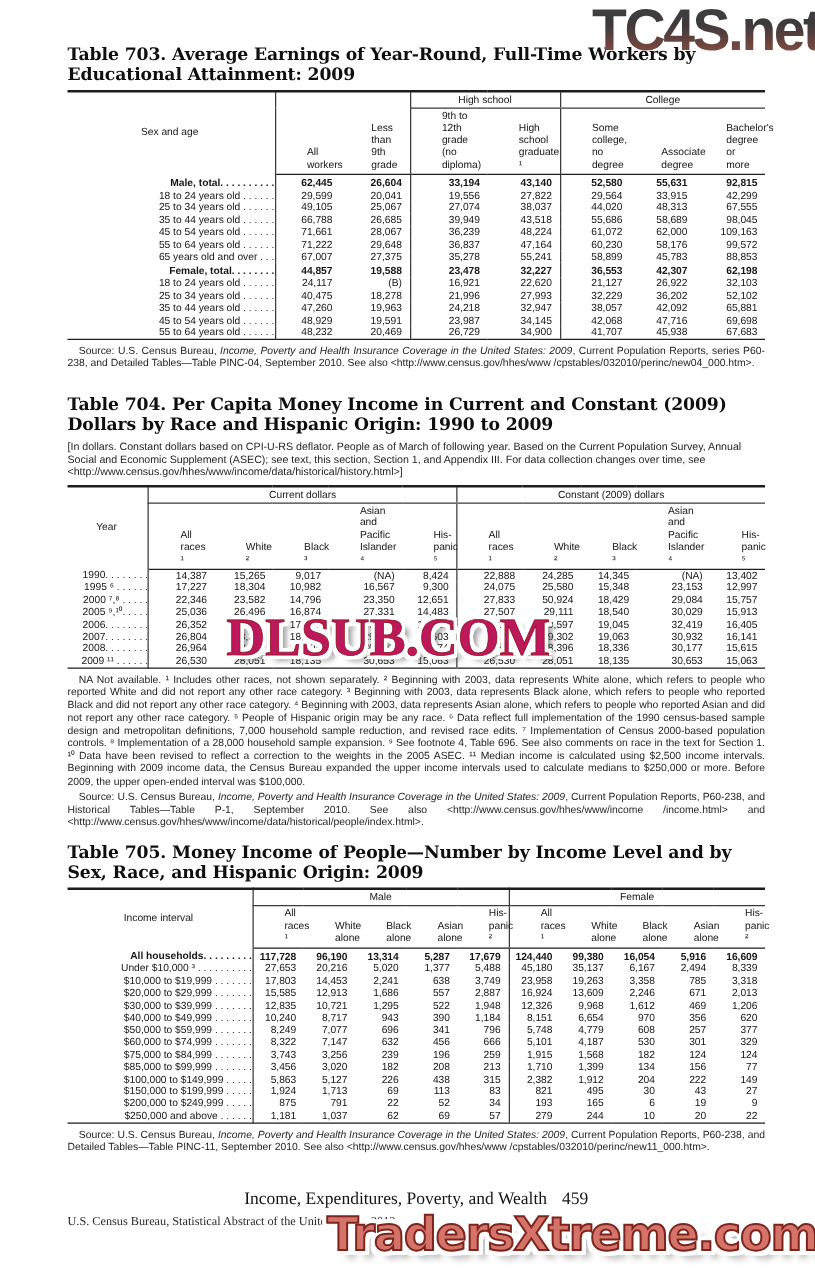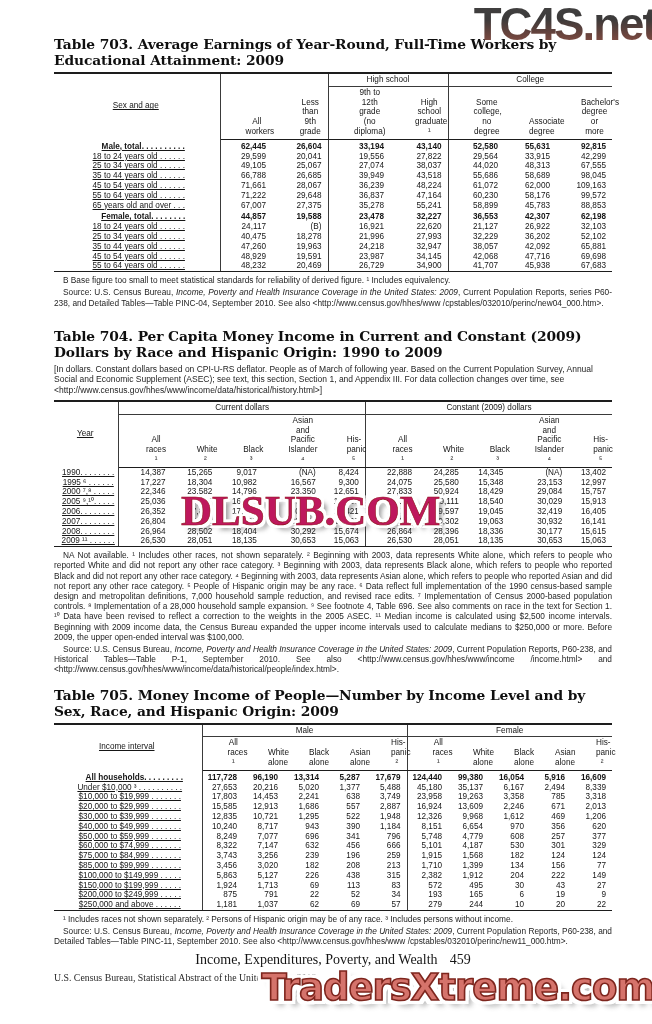--- a/index.html
+++ b/index.html
@@ -12,27 +12,27 @@
              letter-spacing:-0.1px;color:#0f0f0f;margin:0 0 4px 0;}
   .headnote{font-size:8.5px;line-height:10.4px;margin:0 0 5px 0;color:#1e1e1e;}
   .section{margin-bottom:12px;}
 
   
   table{border-collapse:collapse;width:100%;table-layout:fixed;font-size:8.2px;line-height:9.8px;
         border-top:2px solid #1d1d1d;color:#161616;}
   thead th{font-weight:normal;vertical-align:bottom;padding:1px 4px 2px 2px;}
   thead th.grp{text-align:center;border-bottom:1px solid #3a3a3a;vertical-align:middle;padding:1px 0;}
   thead th.lblh{text-align:center;vertical-align:middle;}
-  thead th.num{text-align:center;white-space:pre-line;padding-left:25px;}
+  thead th.num{text-align:left;white-space:pre-line;padding-left:25px;}
   thead tr.cols th{border-bottom:1.5px solid #1d1d1d;}
   tbody td{text-align:right;padding:0 6px 0 0;white-space:nowrap;overflow:hidden;}
-  tbody th.lbl{text-align:center;font-weight:normal;padding:0 0 0 4px;white-space:nowrap;overflow:hidden;}
+  tbody th.lbl{text-align:right;font-weight:normal;padding:0 0 0 4px;white-space:nowrap;overflow:hidden;}
   tr.bold td,tr.bold th{font-weight:bold;padding-top:2px;}
   tr.bold th.lbl{padding-left:13px;}
-  .vr{border-right:1px solid #3a3a3a;text-decoration:underline;}
+  .vr{border-right:1px solid #3a3a3a;}
   .vl{border-left:1px solid #3a3a3a;}
   tbody tr:last-child th,tbody tr:last-child td{border-bottom:1.6px solid #1d1d1d;}
 
   
   .fn,.src{font-size:8.3px;line-height:10.2px;margin:2px 0 0 0;text-indent:9px;text-align:justify;color:#1e1e1e;}
   .src .it{font-style:italic;}
   .fn-block{margin-top:3px;}
 
   
   .footer{position:absolute;left:54px;right:40px;top:952px;z-index:2;}
@@ -246,21 +246,20 @@
               <td>20,469</td>
               <td class="vl">26,729</td>
               <td>34,900</td>
               <td class="vl">41,707</td>
               <td>45,938</td>
               <td>67,683</td>
             </tr>
           </tbody>
       </table>
       <div class="fn-block">
-        <p class="fn">B Base figure too small to meet statistical standards for reliability of derived figure. ¹ Includes equivalency.</p>
         <p class="src"><span>Source: U.S. Census Bureau, </span><span class="it">Income, Poverty and Health Insurance Coverage in the United States: 2009</span><span>, Current Population Reports, series P60-238, and Detailed Tables—Table PINC-04, September 2010. See also &lt;http://www.census.gov/hhes/www /cpstables/032010/perinc/new04_000.htm&gt;.</span></p>
       </div>
     </div>
 
     <div class="section" style="margin-top:20px;">
       <h2 class="tbl-title">Table 704. Per Capita Money Income in Current and Constant (2009) Dollars by Race and Hispanic Origin: 1990 to 2009</h2>
       <p class="headnote">[In dollars. Constant dollars based on CPI-U-RS deflator. People as of March of following year. Based on the Current Population Survey, Annual Social and Economic Supplement (ASEC); see text, this section, Section 1, and Appendix III. For data collection changes over time, see &lt;http://www.census.gov/hhes/www/income/data/historical/history.html&gt;]</p>
       <table>
         <colgroup>
           <col style="width:64px">
@@ -624,21 +623,21 @@
               <td>149</td>
             </tr>
 
             <tr class="row">
               <th class="lbl vr">$150,000 to $199,999 . . . . .</th>
               <td>1,924</td>
               <td>1,713</td>
               <td>69</td>
               <td>113</td>
               <td>83</td>
-              <td class="vl">572</td>
+              <td class="vl">821</td>
               <td>495</td>
               <td>30</td>
               <td>43</td>
               <td>27</td>
             </tr>
 
             <tr class="row">
               <th class="lbl vr">$200,000 to $249,999 . . . . .</th>
               <td>875</td>
               <td>791</td>
@@ -661,21 +660,20 @@
               <td>57</td>
               <td class="vl">279</td>
               <td>244</td>
               <td>10</td>
               <td>20</td>
               <td>22</td>
             </tr>
           </tbody>
       </table>
       <div class="fn-block">
-        <p class="fn">¹ Includes races not shown separately. ² Persons of Hispanic origin may be of any race. ³ Includes persons without income.</p>
         <p class="src"><span>Source: U.S. Census Bureau, </span><span class="it">Income, Poverty and Health Insurance Coverage in the United States: 2009</span><span>, Current Population Reports, P60-238, and Detailed Tables—Table PINC-11, September 2010. See also &lt;http://www.census.gov/hhes/www /cpstables/032010/perinc/new11_000.htm&gt;.</span></p>
       </div>
     </div>
 
   </div>
 
   <div class="footer">
     <div class="run-head"><span>Income, Expenditures, Poverty, and Wealth</span><span class="pgnum">459</span></div>
     <div class="credit">U.S. Census Bureau, Statistical Abstract of the United States: 2012</div>
   </div>

